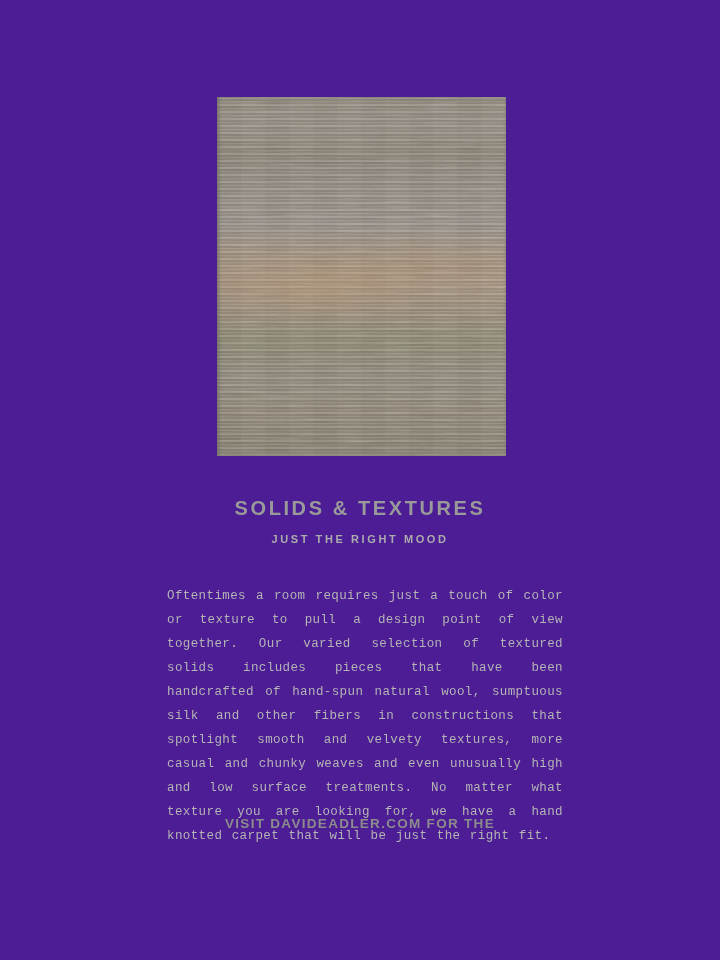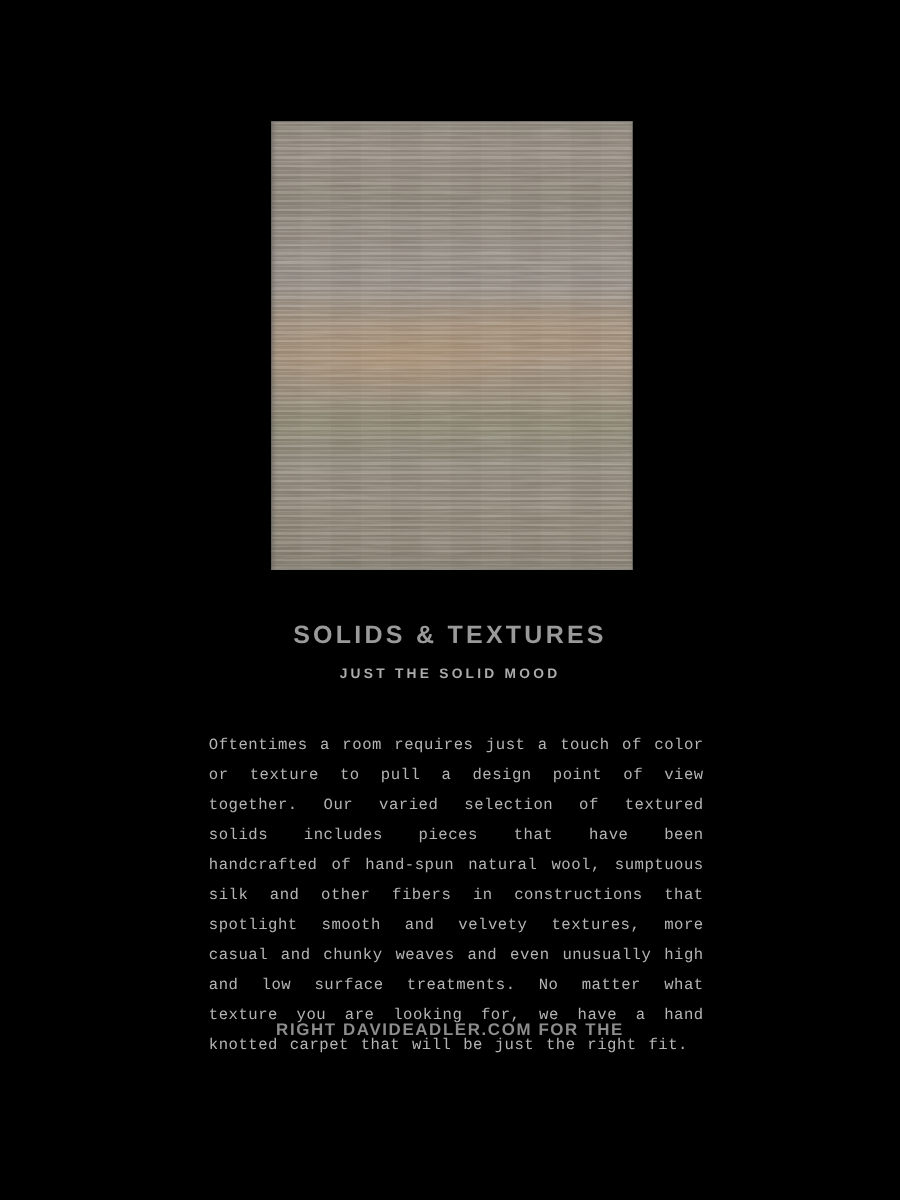--- a/index.html
+++ b/index.html
@@ -4,21 +4,21 @@
 <style>
   html, body {
     margin: 0;
     padding: 0;
     background: #ffffff;
   }
   .page {
     position: relative;
     width: 720px;
     height: 960px;
-    background: #000000;
+    background: #4c1d95;
     overflow: hidden;
     font-family: "Liberation Sans", sans-serif;
   }
 
   
   .rug {
     position: absolute;
     left: 217px;
     top: 97px;
     width: 289px;
@@ -107,21 +107,21 @@
       <filter id="weave">
         <feTurbulence type="fractalNoise" baseFrequency="0.025 0.55" numOctaves="3" seed="7" result="t"></feTurbulence>
         <feColorMatrix in="t" type="saturate" values="0"></feColorMatrix>
       </filter>
       <rect width="100%" height="100%" filter="url(#weave)" opacity="0.55"></rect>
     </svg>
   </div>
 
   <div class="title">SOLIDS &amp; TEXTURES</div>
 
-  <div class="subtitle">JUST THE SOLID MOOD</div>
+  <div class="subtitle">JUST THE RIGHT MOOD</div>
 
   <p class="body-copy">Oftentimes a room requires just a touch of color or texture to pull a design point of view together. Our varied selection of textured solids includes pieces that have been handcrafted of hand-spun natural wool, sumptuous silk and other fibers in constructions that spotlight smooth and velvety textures, more casual and chunky weaves and even unusually high and low surface treatments. No matter what texture you are looking for, we have a hand knotted carpet that will be just the right fit.</p>
 
   <div class="footer">
-    <div>RIGHT DAVIDEADLER.COM FOR THE</div>
+    <div>VISIT DAVIDEADLER.COM FOR THE</div>
   </div>
 
 </div>
 
 </body></html>

